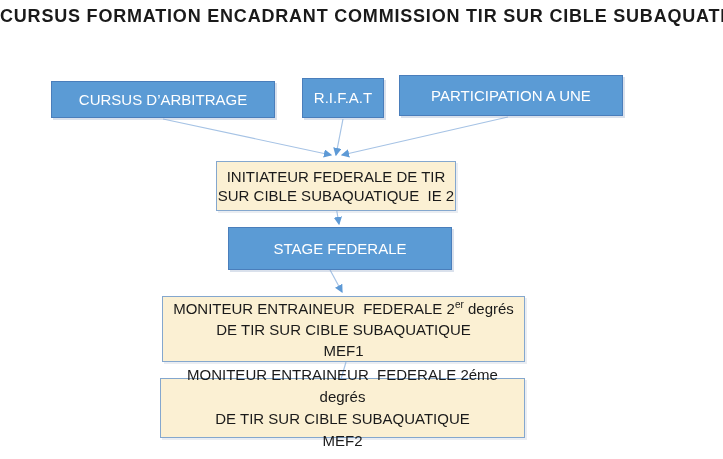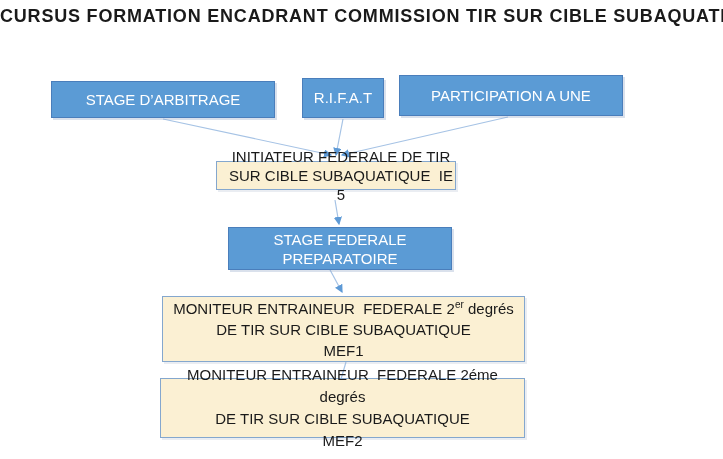--- a/index.html
+++ b/index.html
@@ -74,39 +74,38 @@
     </defs>
     <line x1="163" y1="119" x2="331" y2="155" marker-end="url(#ah)"></line>
     <line x1="343" y1="119" x2="336" y2="155" marker-end="url(#ah)"></line>
     <line x1="508" y1="117" x2="342" y2="155" marker-end="url(#ah)"></line>
     <line x1="335" y1="200" x2="339" y2="224" marker-end="url(#ah)"></line>
     <line x1="329" y1="268" x2="342" y2="292" marker-end="url(#ah)"></line>
     <line x1="346" y1="362" x2="339" y2="386" marker-end="url(#ah)"></line>
   </svg>
 
   <div class="node blue" style="left:51px;top:81px;width:224px;height:37px;">
-    <span class="line">STAGE D’ARBITRAGE</span>
+    <span class="line">CURSUS D’ARBITRAGE</span>
   </div>
 
   <div class="node blue" style="left:302px;top:78px;width:82px;height:40px;">
     <span class="line">R.I.F.A.T</span>
   </div>
 
   <div class="node blue" style="left:399px;top:75px;width:224px;height:41px;line-height:19px;">
     <span class="line">PARTICIPATION A UNE</span>
   </div>
 
-  <div class="node cream" style="left:216px;top:161px;width:240px;height:29px;line-height:19px;padding-left:10px;">
+  <div class="node cream" style="left:216px;top:161px;width:240px;height:50px;line-height:19px;">
     <span class="line">INITIATEUR FEDERALE DE TIR</span>
-    <span class="line">SUR CIBLE SUBAQUATIQUE  IE 5</span>
+    <span class="line">SUR CIBLE SUBAQUATIQUE  IE 2</span>
   </div>
 
   <div class="node blue" style="left:228px;top:227px;width:224px;height:43px;line-height:19px;text-align:center;">
     <span class="line">STAGE FEDERALE</span>
-    <span class="line">PREPARATOIRE</span>
   </div>
 
   <div class="node cream" style="left:162px;top:296px;width:363px;height:66px;line-height:21px;">
     <span class="line"><span>MONITEUR ENTRAINEUR  FEDERALE 2</span><sup>er</sup><span> degrés</span></span>
     <span class="line">DE TIR SUR CIBLE SUBAQUATIQUE</span>
     <span class="line">MEF1</span>
   </div>
 
   <div class="node cream" style="left:160px;top:378px;width:365px;height:60px;line-height:22px;">
     <span class="line">MONITEUR ENTRAINEUR  FEDERALE 2éme  degrés</span>

